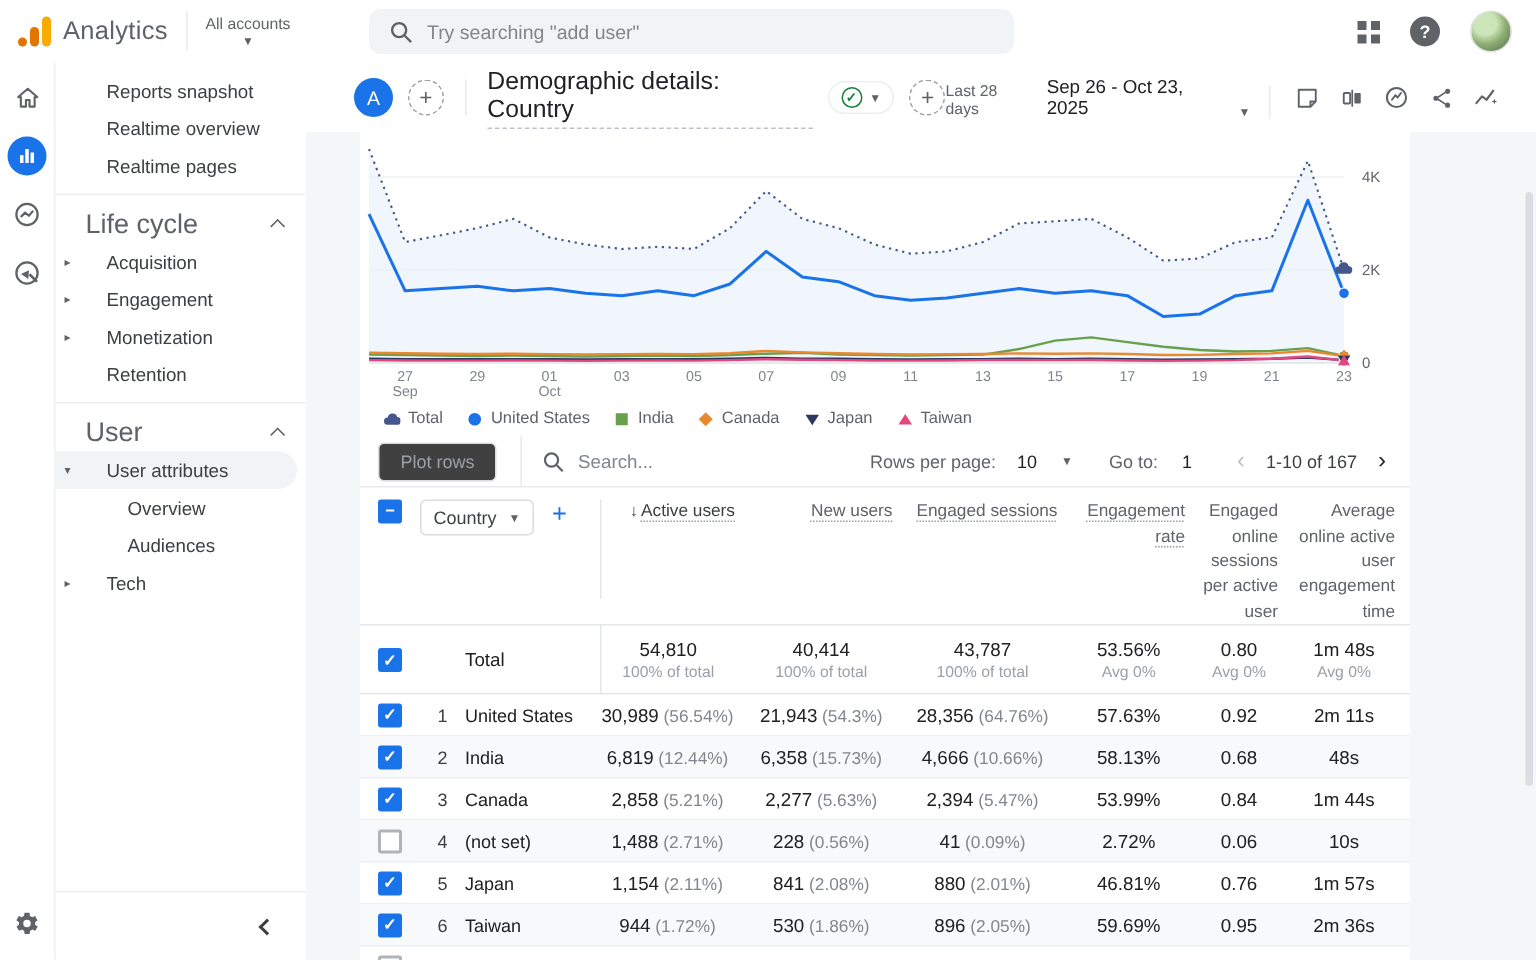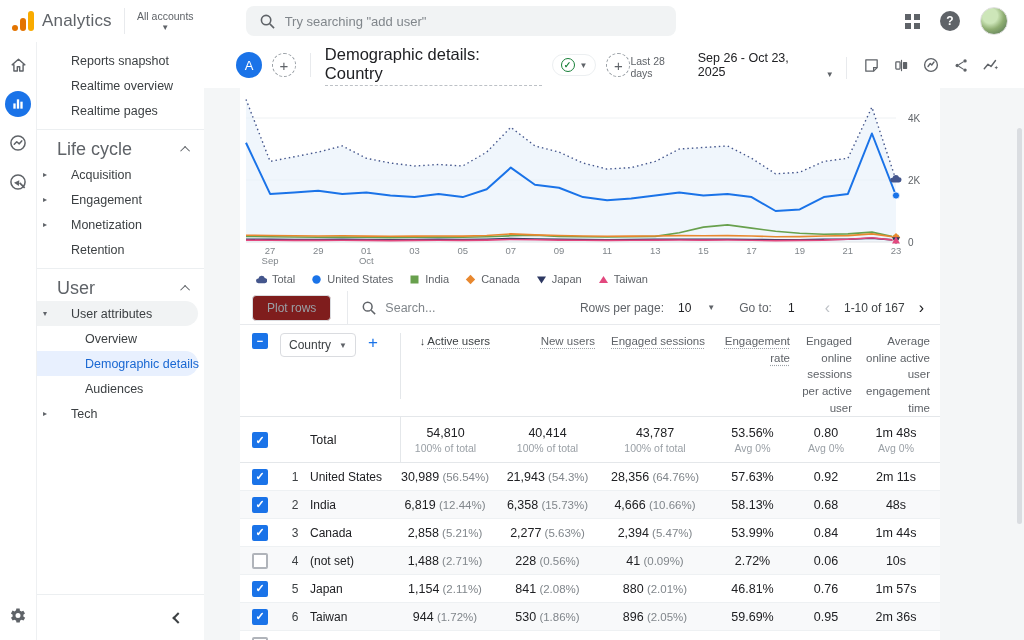--- a/index.html
+++ b/index.html
@@ -57,21 +57,21 @@
 .date-caret{font-size:8px;color:#5f6368;margin:0 12px 0 6px}
 .rh-isep{width:1px;height:22px;background:#e8eaed;margin-right:10px}
 .rh-icon{width:30px;height:28px;display:flex;align-items:center;justify-content:center;cursor:pointer}
 
 .card{position:absolute;top:46px;left:36px;width:700px;bottom:0;background:#fff;overflow:hidden}
 .chart-wrap{padding-top:6px}
 .legend{display:flex;align-items:center;gap:16px;padding:2px 0 6px 16px}
 .legend .li{display:flex;align-items:center;gap:5px;font-size:11px;color:#5f6368}
 
 .controls{height:34px;display:flex;align-items:center;border-bottom:1px solid #e8eaed;padding:0 10px 0 12px}
-.plot-rows{border:1px solid #dadce0;border-radius:4px;color:#9aa0a6;font-size:12px;padding:5px 14px;background:#7f1d1d;cursor:default}
+.plot-rows{border:1px solid #dadce0;border-radius:4px;color:#9aa0a6;font-size:12px;padding:5px 14px;background:#404040;cursor:default}
 .ctrl-sep{width:1px;height:33px;background:#e8eaed;margin:0 14px 0 16px}
 .tbl-search{display:flex;align-items:center;gap:9px;color:#80868b;font-size:12.5px;flex:1}
 .ctrl-right{display:flex;align-items:center;gap:6px;font-size:12px;color:#5f6368}
 .ctrl-right .val{color:#202124;margin-left:8px}
 .sel-caret{font-size:8px;color:#5f6368;margin:0 18px 0 10px}
 .goto-val{color:#202124;margin:0 18px 0 10px}
 .pg-chev{font-size:16px;padding:0 6px;cursor:pointer;color:#202124}
 .pg-chev.dis{color:#bdc1c6;cursor:default}
 .pg-range{color:#3c4043;margin:0 2px}
 
@@ -207,23 +207,20 @@
       <div class="nav-section">
         <span>User</span>
         <span class="chev-up"></span>
       </div>
       <div class="nav-item pill" style="padding-left: 34px;">
         <span class="tri">▾</span>
         <span>User attributes</span>
       </div>
       <div class="nav-item sub">
         <span>Overview</span>
-      </div>
-      <div class="nav-item sub sel">
-        <span>Demographic details</span>
       </div>
       <div class="nav-item sub">
         <span>Audiences</span>
       </div>
       <div class="nav-item" style="padding-left: 34px;">
         <span class="tri">▸</span>
         <span>Tech</span>
       </div>
     </div>
   <div class="collapse-zone">

